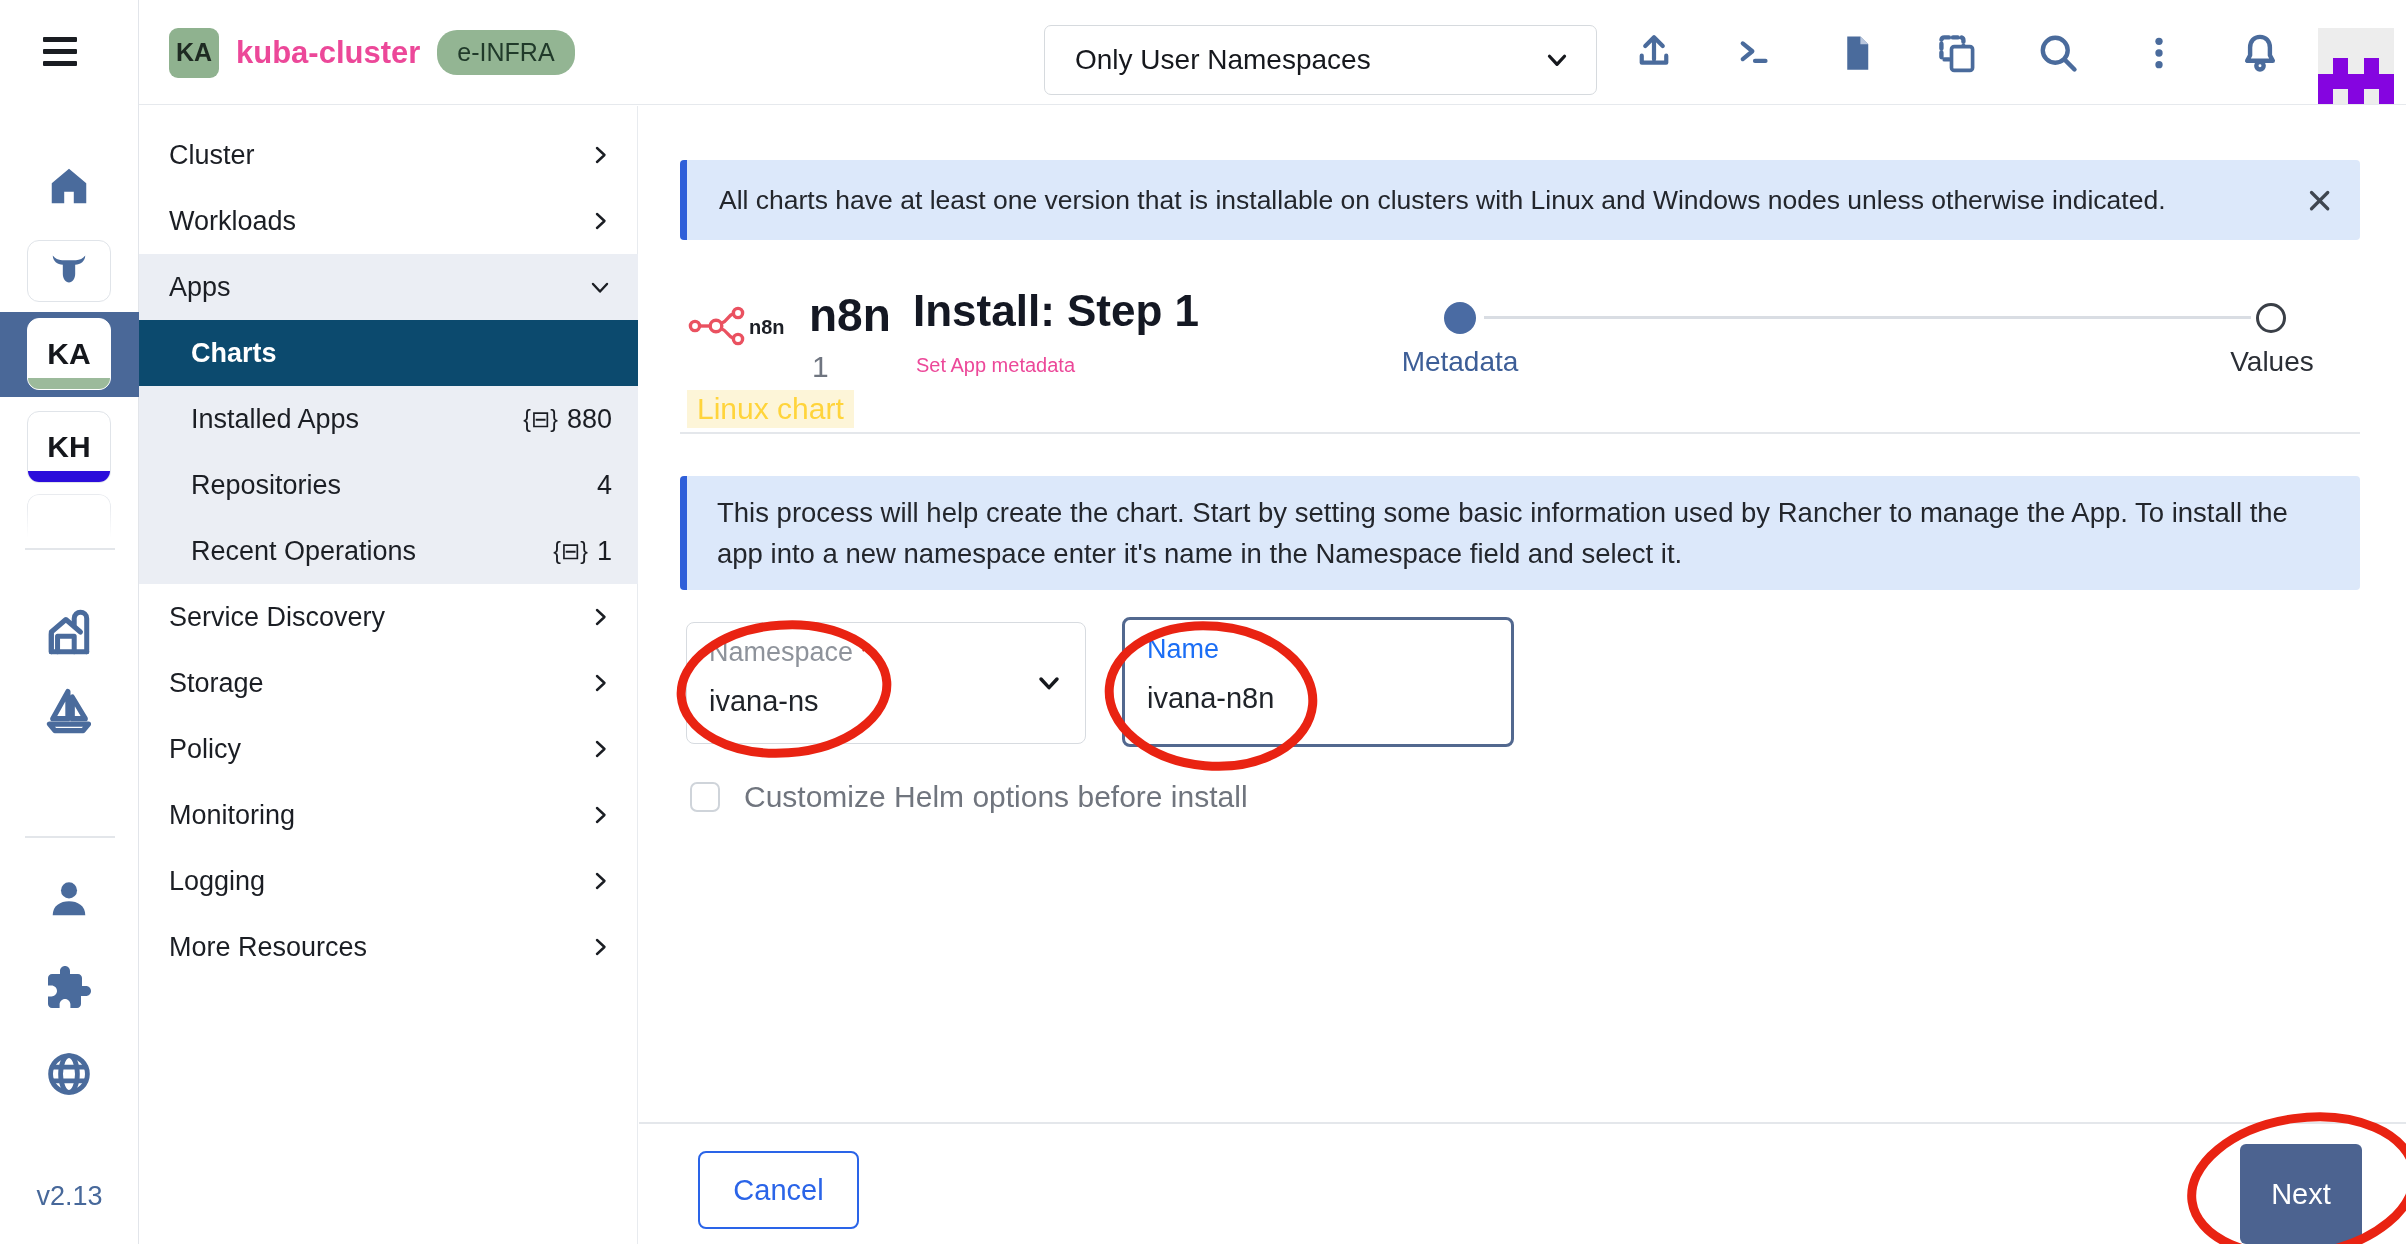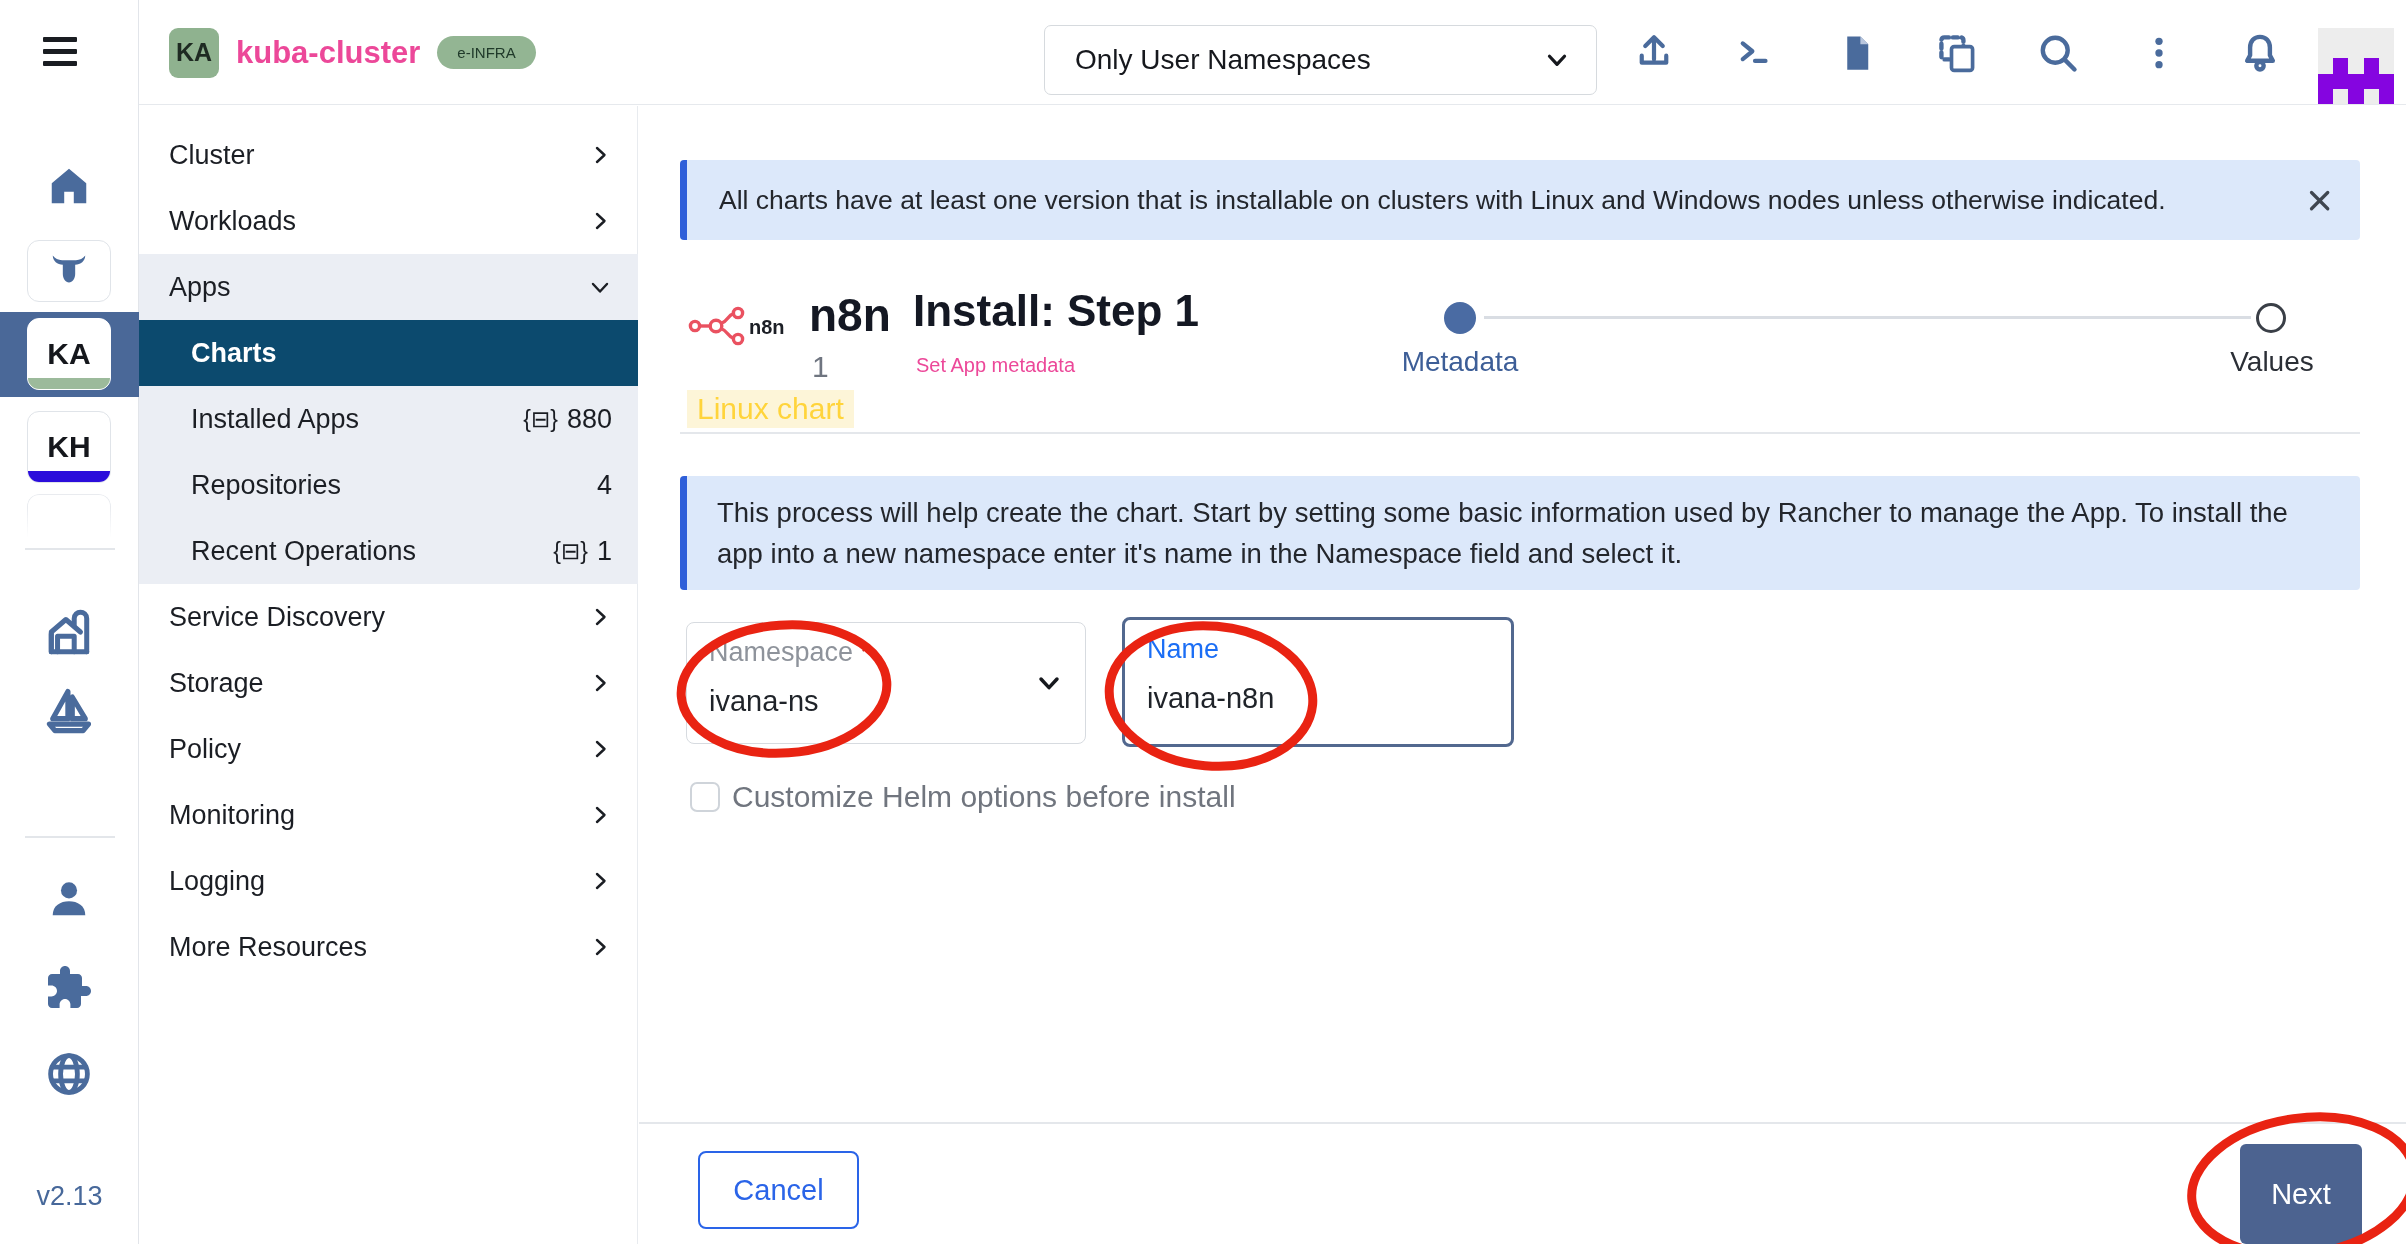--- a/index.html
+++ b/index.html
@@ -32,21 +32,21 @@
   .rail-div { position:absolute; left:25px; width:90px; height:2px; background:#e3e6ea; }
   .rail-version { position:absolute; left:0; width:139px; top:1181px; text-align:center; font-size:27px; color:#47689a; }
 
   
   .topbar { position:absolute; left:139px; top:0; width:2267px; height:105px; background:#fff;
             border-bottom:1px solid #e6e9ed; z-index:5; }
   .cluster-group { position:absolute; left:30px; top:0; height:105px; display:flex; align-items:center; gap:17px; }
   .hdr-avatar { width:50px; height:50px; border-radius:9px; background:#8fb28f; display:flex; align-items:center;
                 justify-content:center; font-size:25px; font-weight:bold; color:#1e2a22; }
   .hdr-title { font-size:31px; font-weight:600; color:#ec4899; }
-  .hdr-badge { background:#93b593; color:#203a2a; font-size:15px; padding:8px 20px; border-radius:20px; }
+  .hdr-badge { background:#93b593; color:#203a2a; font-size:25px; padding:8px 20px; border-radius:20px; }
   .ns-dropdown { position:absolute; left:905px; top:25px; width:553px; height:70px; border:1.5px solid #d6dade;
                  border-radius:7px; background:#fff; display:flex; align-items:center; padding:0 24px 0 30px;
                  font-size:28px; color:#16181d; cursor:pointer; }
   .ns-dropdown .chev { margin-left:auto; }
   .topbar-icons { position:absolute; left:1493px; top:0; height:105px; display:flex; align-items:center; gap:57px; }
   .tb-icon { width:44px; height:44px; display:flex; align-items:center; justify-content:center; cursor:pointer; }
   .identicon { position:absolute; right:12px; top:28px; width:76px; height:76px; background:#ededed; cursor:pointer; }
 
   
   .sidebar { position:absolute; left:139px; top:106px; width:499px; height:1138px; background:#fff;
@@ -84,21 +84,21 @@
   .banner.two { position:absolute; left:41px; top:370px; width:1680px; padding:16px 30px;
                 font-size:27.5px; line-height:41px; }
   .field { position:absolute; background:#fff; border-radius:8px; }
   .field .flabel { position:absolute; left:22px; top:14px; font-size:27px; color:#8e939b; }
   .field .fvalue { position:absolute; left:22px; top:62px; font-size:29px; color:#1f2329; }
   .ns-select { left:47px; top:516px; width:400px; height:122px; border:1.5px solid #d7dbe0; cursor:pointer; }
   .ns-select .chev { position:absolute; right:20px; top:44px; }
   .name-field { left:483px; top:511px; width:392px; height:130px; border:3px solid #52688f; }
   .name-field .flabel { color:#1b6ef5; }
   .req { color:#c0392b; }
-  .chk-row { position:absolute; left:51px; top:674px; display:flex; align-items:center; gap:12px; }
+  .chk-row { position:absolute; left:51px; top:674px; display:flex; align-items:center; gap:24px; }
   .chk-box { width:30px; height:30px; border:2px solid #cfd4da; border-radius:7px; background:#fff; cursor:pointer; }
   .chk-label { font-size:30px; color:#70757e; }
   .btn { position:absolute; display:flex; align-items:center; justify-content:center; font-size:29px;
          border-radius:8px; cursor:pointer; }
   .btn.cancel { left:59px; top:1045px; width:161px; height:78px; border:2px solid #2a64e8; color:#2a64e8; background:#fff; }
   .btn.next { left:1601px; top:1038px; width:122px; height:100px; background:#4c6390; color:#fff; border-radius:6px; }
 
   .annotations { position:absolute; left:0; top:0; width:2406px; height:1244px; z-index:60; pointer-events:none; }
 </style>
 </head>

